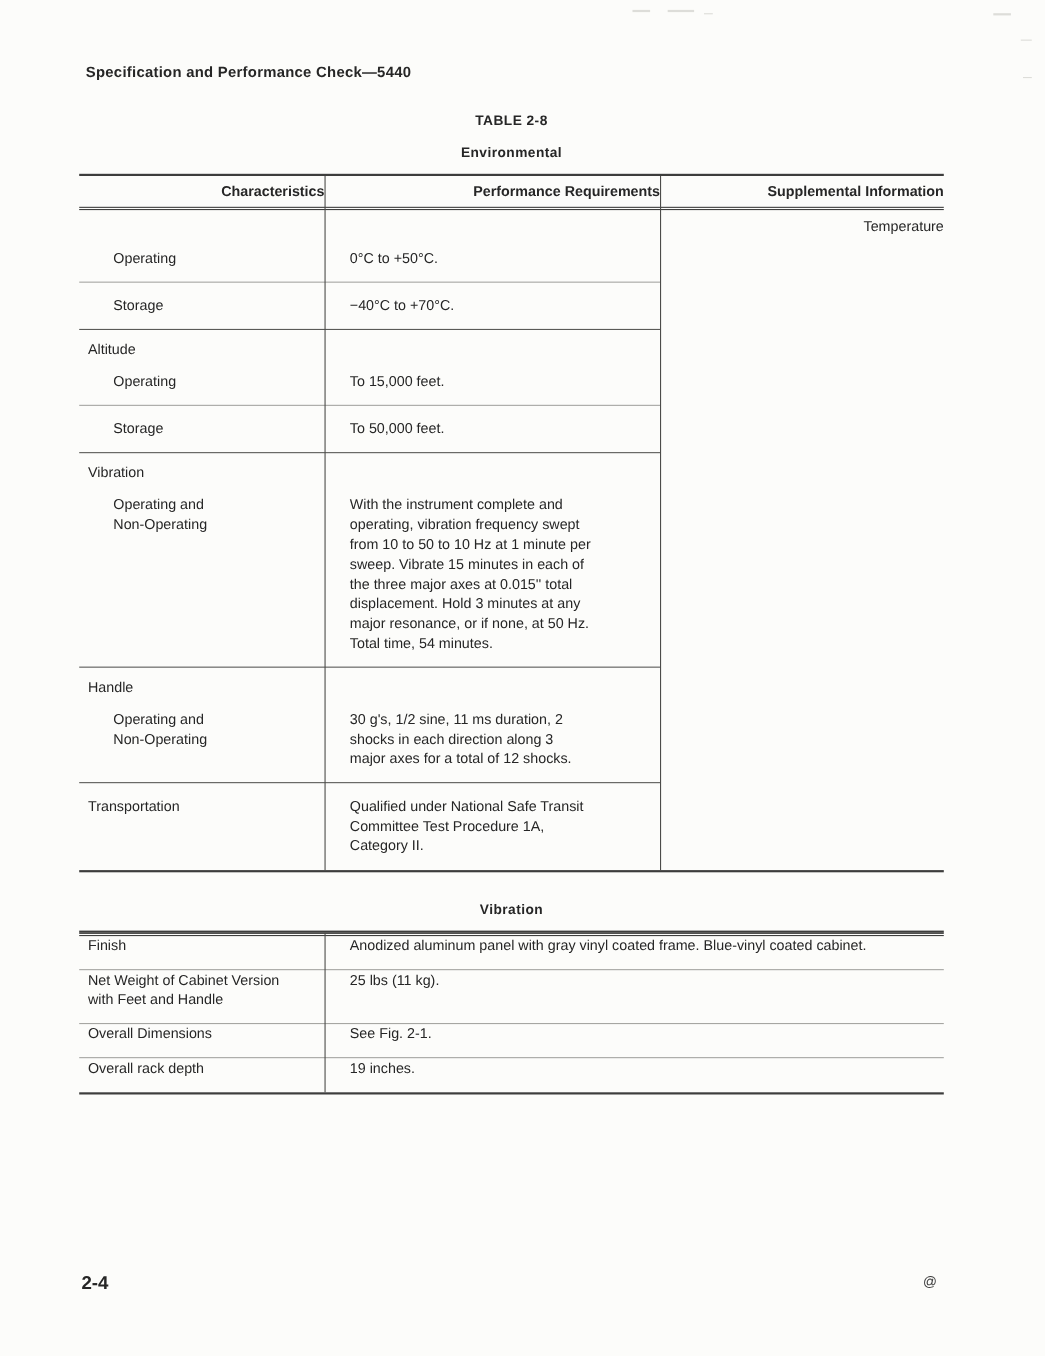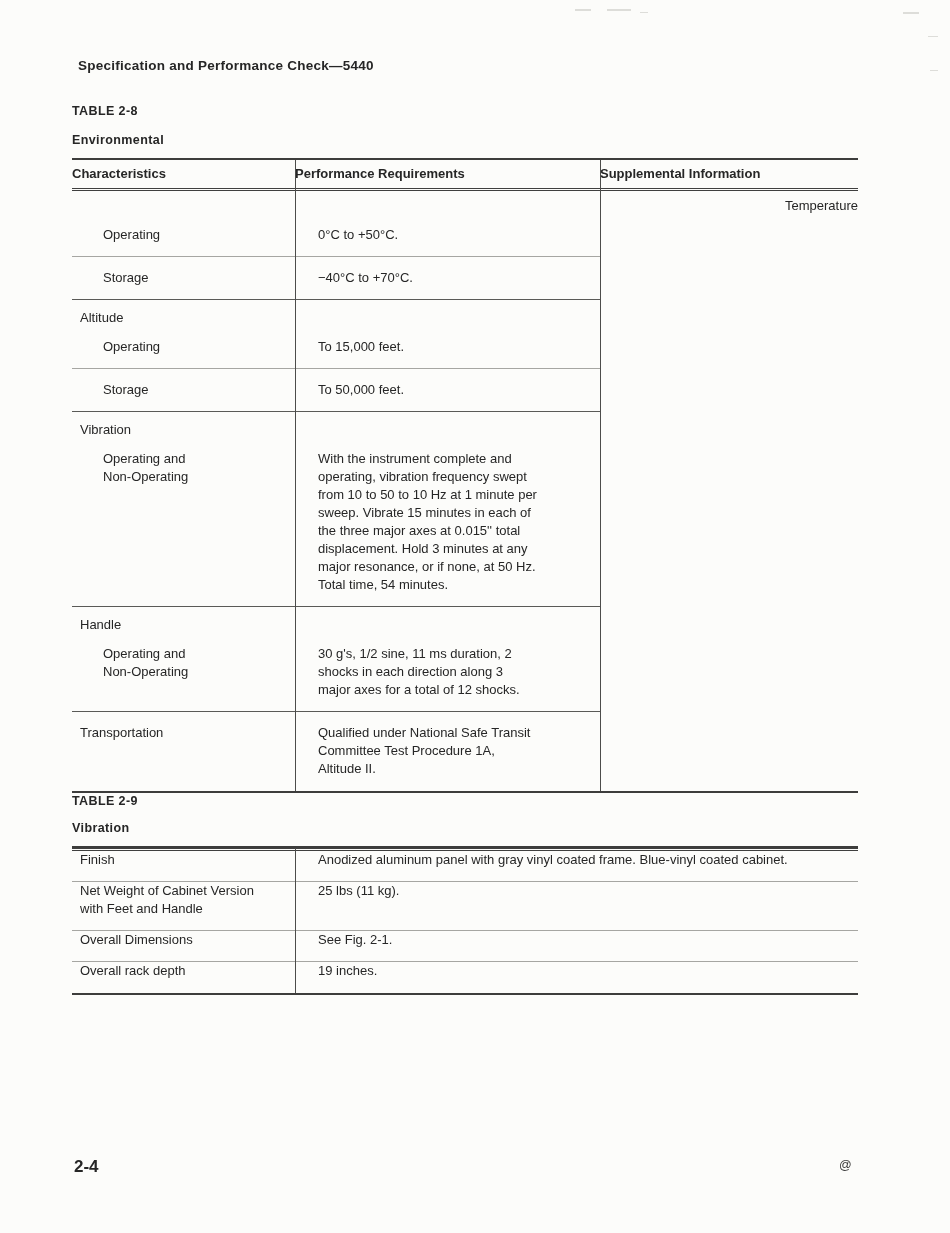--- a/index.html
+++ b/index.html
@@ -24,21 +24,21 @@
   .smudge.s6 { left: 930px; top: 70px; width: 8px;  height: 1px; }
 
   .doc-title {
     position: absolute;
     left: 78px; top: 58px;
     font-size: 13.5px;
     font-weight: bold;
     letter-spacing: .25px;
   }
 
-  .caption { position: absolute; left: 72px; width: 786px; }
+  .caption { position: absolute; left: 72px; width: 786px; text-align: center; }
   .caption .t-label { font-weight: bold; font-size: 12.5px; letter-spacing: .4px; }
   .cap-8 { top: 101px; }
   .cap-8s { top: 130px; }
   .cap-9 { top: 791px; }
   .cap-9s { top: 818px; }
 
   
   .scan-table {
     position: absolute;
     left: 72px; width: 786px;
@@ -47,21 +47,21 @@
     font-size: 13px;
   }
   .t-env  { top: 158px; }
   .t-phys { top: 846px; }
 
   .vl { position: absolute; top: 0; bottom: 0; width: 1px; background: #4c4c4a; }
   .t-env .vl1  { left: 223px; }
   .t-env .vl2  { left: 528px; }
   .t-phys .vl1 { left: 223px; }
 
-  .thead { display: grid; font-weight: bold; text-align: left; padding: 6px 0 7px; }
+  .thead { display: grid; font-weight: bold; text-align: right; padding: 6px 0 7px; }
   .t-env  .thead { grid-template-columns: 223px 305px 258px; }
   .t-phys .thead { grid-template-columns: 223px 563px; }
   .dline { height: 3px; border-top: 1.5px solid #3f3f3e; border-bottom: 1.5px solid #3f3f3e; }
 
   .erow { display: grid; grid-template-columns: 223px 305px 258px; margin-top: 12px; line-height: 18px; }
   .prow { display: grid; grid-template-columns: 223px 563px; line-height: 18px; }
   .lbl       { padding-left: 8px;  white-space: pre-line; }
   .lbl.ind   { padding-left: 31px; }
   .val       { padding-left: 23px; padding-right: 10px; white-space: pre-line; }
 
@@ -164,27 +164,26 @@
 shocks in each direction along 3
 major axes for a total of 12 shocks.</div>
       <div></div>
     </div>
     <div class="sep strong"></div>
 
     <div class="erow">
       <div class="lbl">Transportation</div>
       <div class="val">Qualified under National Safe Transit
 Committee Test Procedure 1A,
-Altitude II.</div>
+Category II.</div>
       <div></div>
     </div>
     <div class="pad-bottom"></div>
   </div>
 
-  <div class="caption cap-9"><span class="t-label">TABLE 2-9</span></div>
   <div class="caption cap-9s"><span class="t-label">Vibration</span></div>
 
   <div class="scan-table t-phys">
     <span class="vl vl1"></span>
 
     <div class="dline"></div>
 
     <div class="prow">
       <div class="lbl">Finish</div>
       <div class="val">Anodized aluminum panel with gray vinyl coated frame. Blue-vinyl coated cabinet.</div>

